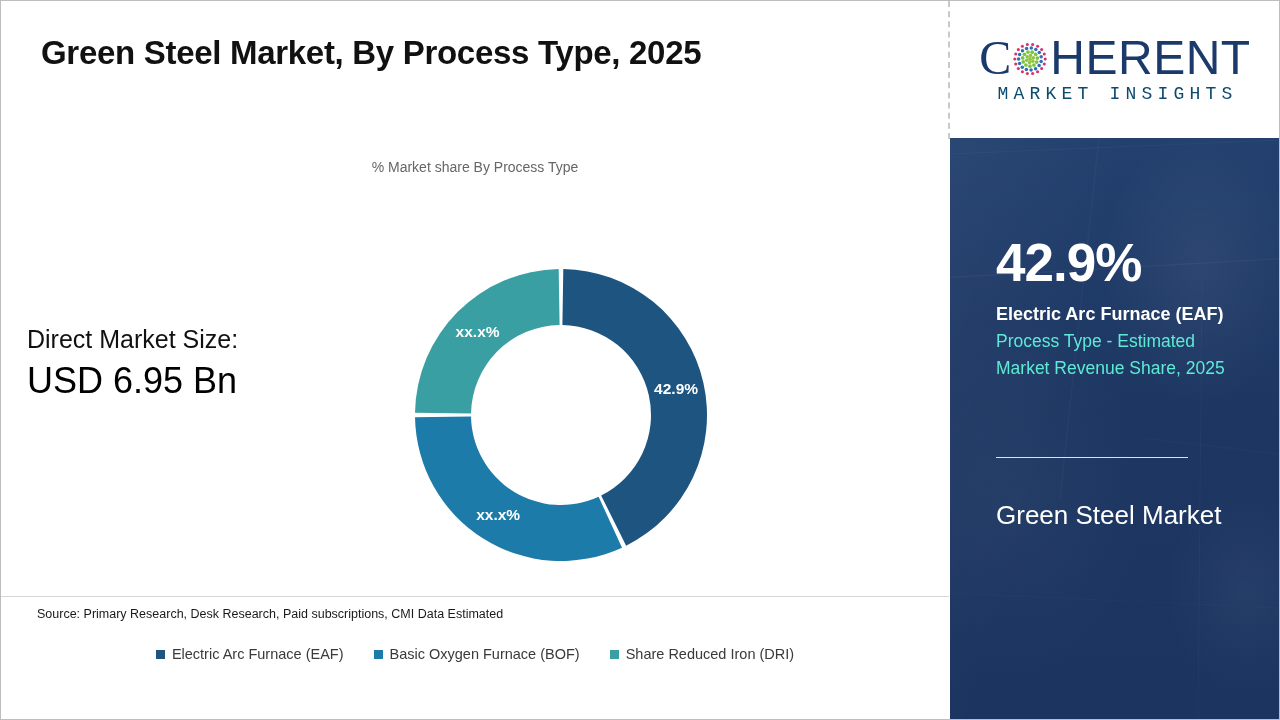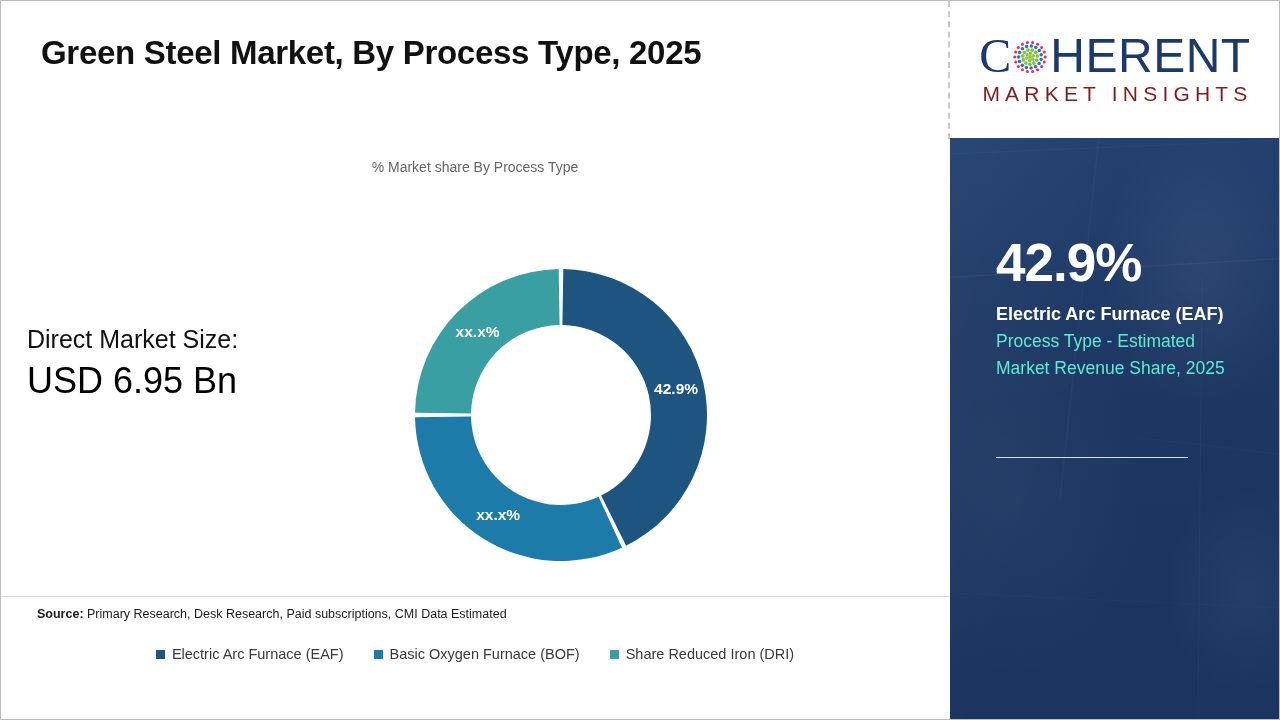--- a/index.html
+++ b/index.html
@@ -78,21 +78,21 @@
 
   
   .source-bar{
     position:absolute;left:0;bottom:0;width:948px;height:34px;
     border-top:1px solid #d6d6d6;
     display:flex;align-items:center;
   }
   .source-text{
     margin-left:36px;font-size:12.5px;color:#1a1a1a;white-space:nowrap;
   }
-  .source-text b{font-weight:bold;}
+  .source-text b{font-weight:normal;}
 
   
   .v-dash{
     position:absolute;left:947px;top:0;width:0;height:138px;
     border-left:2px dashed #c9c9c9;
   }
 
   
   .right-pane{
     position:absolute;left:949px;top:0;width:330px;height:718px;
@@ -117,22 +117,22 @@
     width:38px;height:38px;margin:0 1px 0 0;flex:0 0 auto;
     position:relative;top:1px;
   }
   .logo-rest{
     font-family:Liberation Sans, sans-serif;
     font-size:48px;color:#1b3a6b;line-height:1;
     letter-spacing:0.5px;
     font-weight:400;
   }
   .logo-row2{
-    font-family:Liberation Sans, sans-serif;
-    font-size:21px;color:#7f1d1d;
+    font-family:Liberation Mono, monospace;
+    font-size:18px;color:#0c4a6e;
     letter-spacing:5.2px;
     margin-top:3px;
     padding-left:5px;
   }
 
   .stat-panel{
     position:absolute;left:0;top:137px;width:330px;height:581px;
     background:#1e3a66;
     overflow:hidden;
   }
@@ -306,17 +306,18 @@
         <path d="M252 140 L248 581" stroke="rgba(255,255,255,0.06)" stroke-width="1" fill="none"></path>
         <path d="M190 300 L330 316" stroke="rgba(255,255,255,0.05)" stroke-width="1" fill="none"></path>
         <path d="M0 455 L330 470" stroke="rgba(255,255,255,0.04)" stroke-width="1" fill="none"></path>
       </svg>
 
       <div class="stat-content">
         <div class="stat-pct">42.9%</div>
         <div class="stat-head">Electric Arc Furnace (EAF)</div>
         <div class="stat-sub">Process Type - Estimated Market Revenue Share, 2025</div>
         <div class="stat-rule"></div>
+        <div class="stat-market">Green Steel Market</div>
       </div>
     </div>
   </div>
 
 </div>
 
 </body></html>

